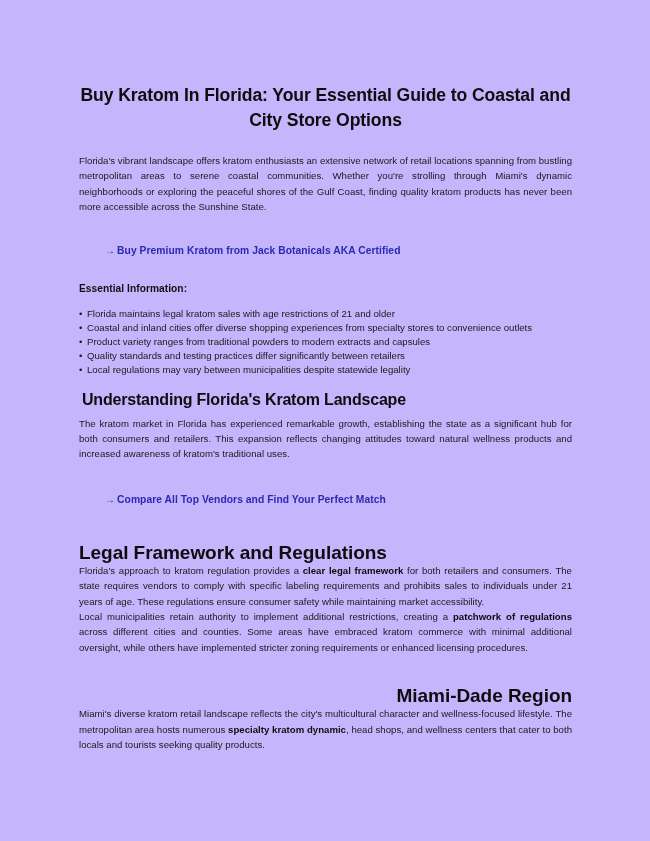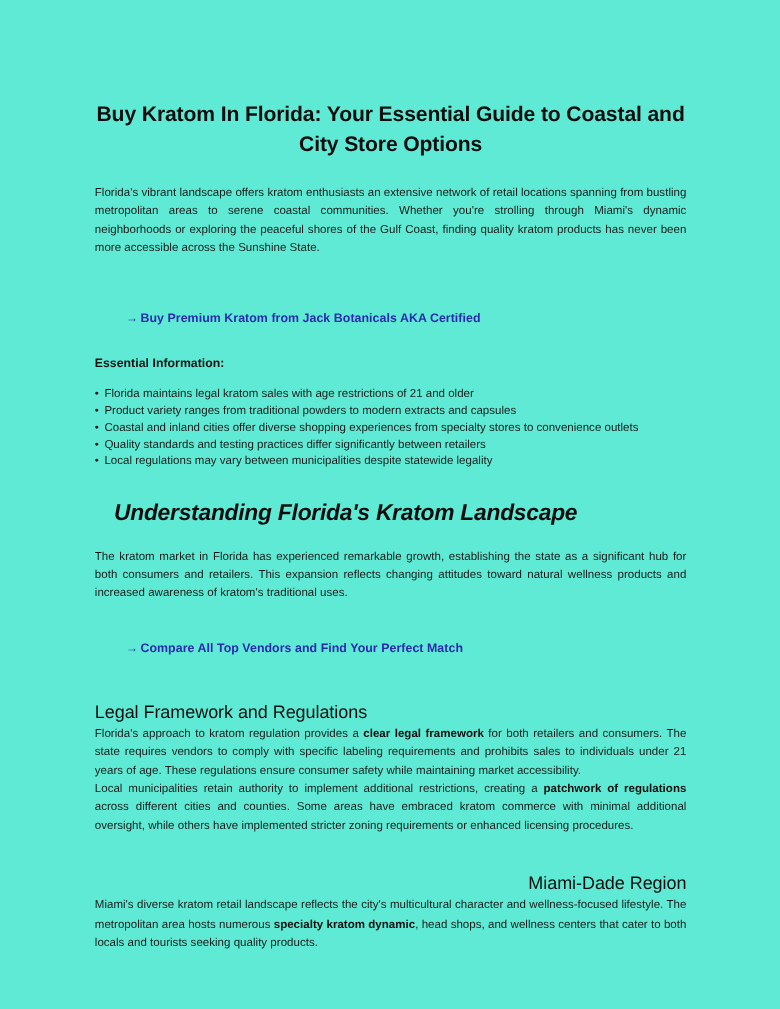--- a/index.html
+++ b/index.html
@@ -11,21 +11,21 @@
     width: 650px;
     height: 841px;
     font-family: "Liberation Sans", sans-serif;
     color: #141414;
     -webkit-font-smoothing: none;
   }
   .page {
     position: relative;
     width: 650px;
     height: 841px;
-    background: #5eead4;
+    background: #c4b5fd;
     box-sizing: border-box;
     padding: 0;
     overflow: hidden;
   }
   .content {
     position: absolute;
     left: 79px;
     top: 0;
     width: 493px;
   }
@@ -62,21 +62,21 @@
     color: #2a2ab0;
     text-decoration: none;
     letter-spacing: 0.05px;
     display: inline-block;
   }
   a.cta-link .arrow {
     font-weight: normal;
     font-size: 10px;
     padding-right: 2px;
   }
-  .cta-1 { margin-top: 40px; }
+  .cta-1 { margin-top: 25px; }
   .cta-2 { margin-top: 27px; }
 
   h4.sub-label {
     margin: 0;
     padding-top: 24px;
     font-size: 10.2px;
     line-height: 14px;
     font-weight: bold;
     color: #111111;
     letter-spacing: 0.05px;
@@ -98,36 +98,35 @@
     letter-spacing: 0.01px;
   }
   ul.bullets li::before {
     content: "\2022";
     position: absolute;
     left: 0;
     top: 0;
   }
 
   h2.section-h2 {
-    margin: 16px;
+    margin: 3px;
     padding-top: 6px;
-    font-size: 19px;
+    font-size: 16px;
     line-height: 26px;
     font-weight: bold;
     color: #0d0d0d;
     letter-spacing: -0.2px;
-    font-style: italic;
   }
   h2.h2-spaced { padding-top: 30px; }
 
   h3.section-h3 {
     margin: 0;
-    font-size: 15px;
+    font-size: 19px;
     line-height: 20px;
-    font-weight: normal;
+    font-weight: bold;
     color: #0d0d0d;
     letter-spacing: -0.05px;
   }
   .h3-legal { padding-top: 36px; }
   .h3-miami { padding-top: 31px; text-align: right; }
 
   .p-after-h2 { margin-top: 18px; }
   .p-after-h3 { margin-top: 18px; }
   .p-gap { margin-top: 15px; }
 
@@ -144,22 +143,22 @@
     <p class="body-text intro">Florida's vibrant landscape offers kratom enthusiasts an extensive network of retail locations spanning from bustling metropolitan areas to serene coastal communities. Whether you're strolling through Miami's dynamic neighborhoods or exploring the peaceful shores of the Gulf Coast, finding quality kratom products has never been more accessible across the Sunshine State.</p>
 
     <div class="cta-link-wrap cta-1">
       <a class="cta-link" href="#"><span class="arrow">→</span><span>Buy Premium Kratom from Jack Botanicals AKA Certified</span></a>
     </div>
 
     <h4 class="sub-label">Essential Information:</h4>
 
     <ul class="bullets">
       <li>Florida maintains legal kratom sales with age restrictions of 21 and older</li>
+      <li>Coastal and inland cities offer diverse shopping experiences from specialty stores to convenience outlets</li>
       <li>Product variety ranges from traditional powders to modern extracts and capsules</li>
-      <li>Coastal and inland cities offer diverse shopping experiences from specialty stores to convenience outlets</li>
       <li>Quality standards and testing practices differ significantly between retailers</li>
       <li>Local regulations may vary between municipalities despite statewide legality</li>
     </ul>
 
     <h2 class="section-h2">Understanding Florida's Kratom Landscape</h2>
 
     <p class="body-text p-after-h2">The kratom market in Florida has experienced remarkable growth, establishing the state as a significant hub for both consumers and retailers. This expansion reflects changing attitudes toward natural wellness products and increased awareness of kratom's traditional uses.</p>
 
     <div class="cta-link-wrap cta-2">
       <a class="cta-link" href="#"><span class="arrow">→</span><span>Compare All Top Vendors and Find Your Perfect Match</span></a>

